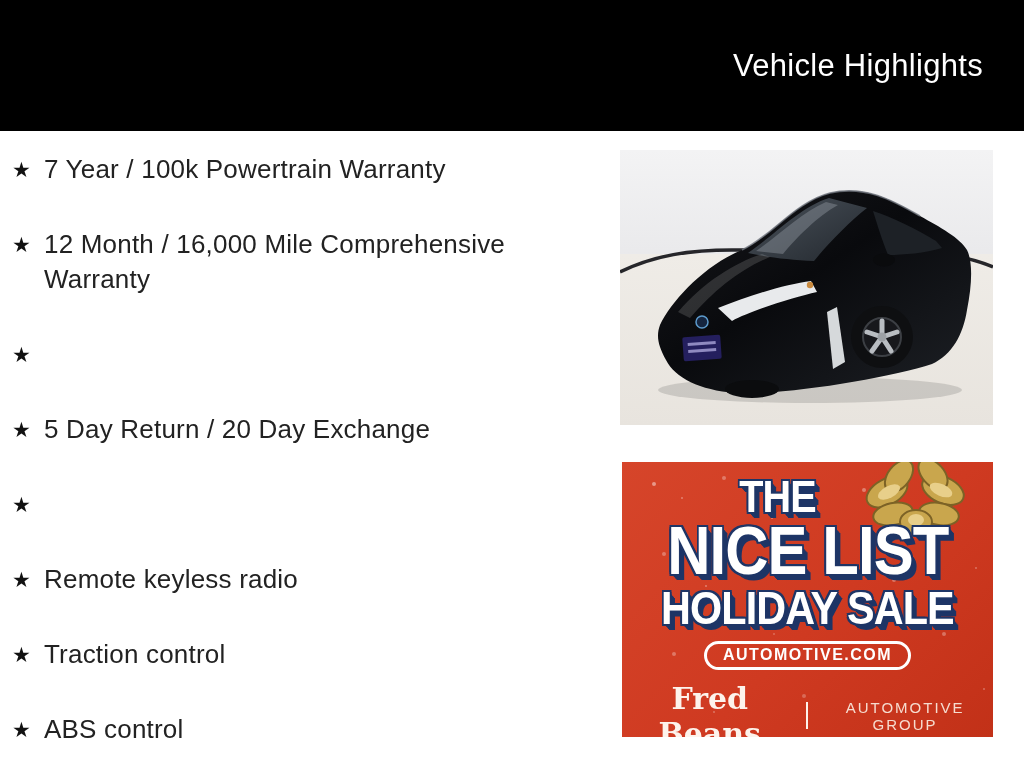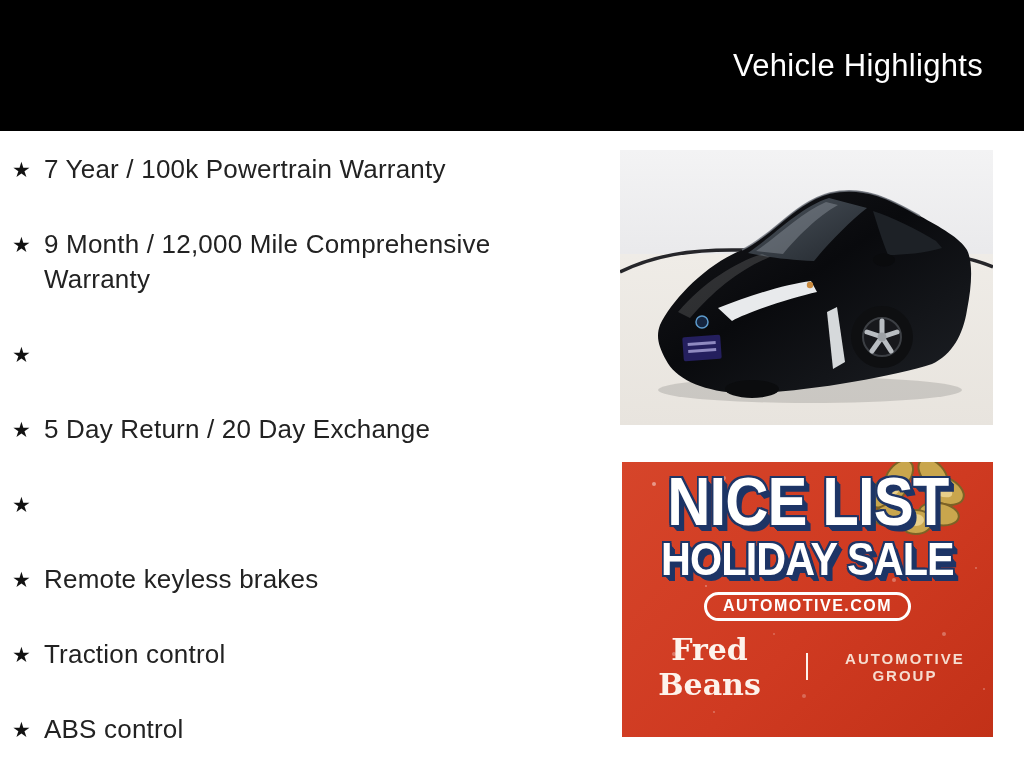--- a/index.html
+++ b/index.html
@@ -48,60 +48,60 @@
       5px 5px 0 var(--banner-navy), 6px 6px 0 var(--banner-navy); }
   .cond { display:inline-block; transform:scaleX(.88); transform-origin:50% 50%; letter-spacing:-1px; }
   .b-line1 { font-size:45px; line-height:1.0; margin-top:4px; margin-right:60px; }
   .b-line2 { font-size:68px; line-height:.92; }
   .b-line3 { font-size:47px; line-height:1.0; margin-top:2px;text-decoration:underline; }
   .b-pill { display:inline-block; margin-top:10px; border:3px solid #fff; border-radius:18px;
             padding:2px 16px 3px; color:#fff; font-weight:700; font-size:16px; letter-spacing:1.5px; }
   .b-brandrow { margin-top:11px; display:flex; align-items:center; justify-content:center; gap:9px; }
   .b-brand { font-family:"DejaVu Serif", serif; font-weight:700; font-size:30px; color:#fdf3ec; }
   .b-divider { width:2px; height:27px; background:#fdf3ec; }
-  .b-group { font-size:15px; font-weight:700; letter-spacing:2px; color:#f6dccf; }
+  .b-group { font-size:15px; font-weight:400; letter-spacing:2px; color:#f6dccf; }
   .bow { position:absolute; right:26px; top:0; width:104px; height:76px; }
 </style>
 </head>
 <body>
 
 <div class="page">
 
   <div class="header">
     <span class="header-title">Vehicle Highlights</span>
   </div>
 
   <ul class="hl-list">
 
       <li class="hl-item">
         <span class="hl-star">★</span>
         <span class="hl-text">7 Year / 100k Powertrain Warranty</span>
       </li>
 
       <li class="hl-item">
         <span class="hl-star">★</span>
-        <span class="hl-text">9 Month / 12,000 Mile Comprehensive Warranty</span>
+        <span class="hl-text">12 Month / 16,000 Mile Comprehensive Warranty</span>
       </li>
 
       <li class="hl-item">
         <span class="hl-star">★</span>
       </li>
 
       <li class="hl-item">
         <span class="hl-star">★</span>
         <span class="hl-text">5 Day Return / 20 Day Exchange</span>
       </li>
 
       <li class="hl-item">
         <span class="hl-star">★</span>
       </li>
 
       <li class="hl-item">
         <span class="hl-star">★</span>
-        <span class="hl-text">Remote keyless brakes</span>
+        <span class="hl-text">Remote keyless radio</span>
       </li>
 
       <li class="hl-item">
         <span class="hl-star">★</span>
         <span class="hl-text">Traction control</span>
       </li>
 
       <li class="hl-item">
         <span class="hl-star">★</span>
         <span class="hl-text">ABS control</span>
@@ -191,20 +191,23 @@
         <ellipse cx="30" cy="52" rx="20" ry="11" transform="rotate(-12 30 52)"></ellipse>
         <ellipse cx="76" cy="52" rx="20" ry="11" transform="rotate(10 76 52)"></ellipse>
         <ellipse cx="53" cy="60" rx="16" ry="12"></ellipse>
       </g>
       <g fill="#e8cf8a">
         <ellipse cx="26" cy="30" rx="12" ry="6" transform="rotate(-28 26 30)"></ellipse>
         <ellipse cx="78" cy="28" rx="12" ry="6" transform="rotate(24 78 28)"></ellipse>
         <ellipse cx="53" cy="58" rx="8" ry="6"></ellipse>
       </g>
     </svg>
+    <div class="b-line1 hl-shadow">
+      <span class="cond">THE</span>
+    </div>
     <div class="b-line2 hl-shadow">
       <span class="cond">NICE LIST</span>
     </div>
     <div class="b-line3 hl-shadow">
       <span class="cond">HOLIDAY SALE</span>
     </div>
     <div>
       <span class="b-pill">AUTOMOTIVE.COM</span>
     </div>
     <div class="b-brandrow">

